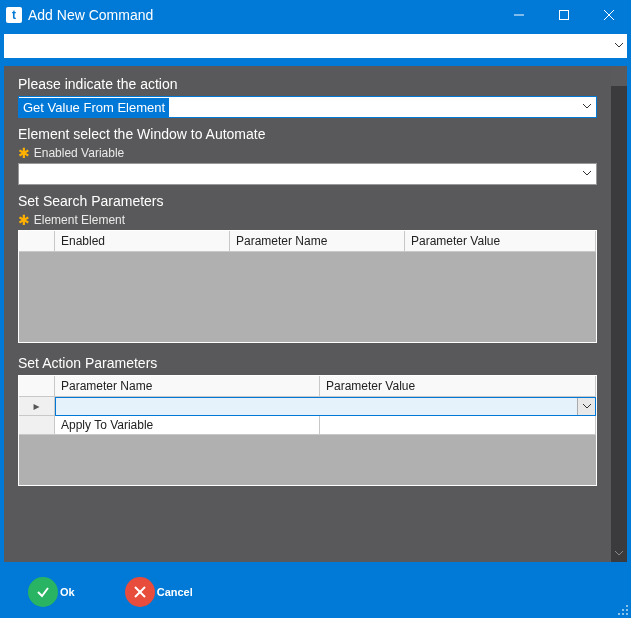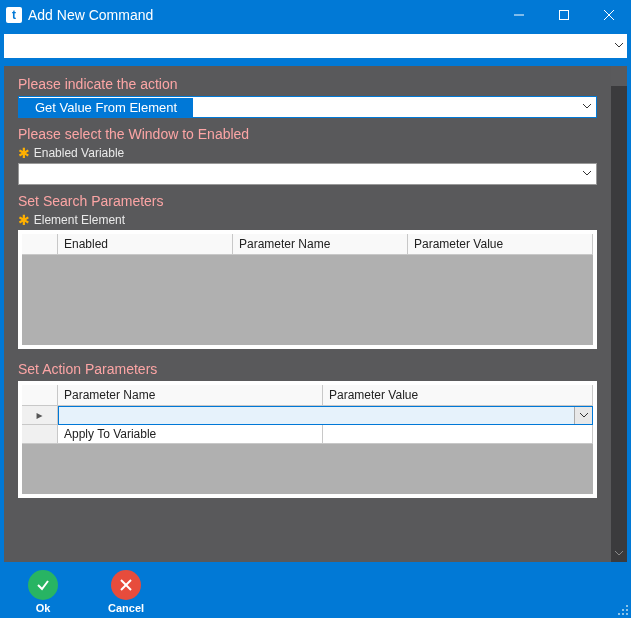--- a/index.html
+++ b/index.html
@@ -108,21 +108,21 @@
   right: 0;
   height: 16px;
   display: flex;
   align-items: center;
   justify-content: center;
 }
 
 .section-label {
   font-size: 14px;
   font-weight: 300;
-  color: #fca5a5;
+  color: #ffffff;
   margin-top: 8px;
   margin-bottom: 4px;
 }
 .sublabel {
   display: flex;
   align-items: center;
   font-size: 12px;
   color: #eaeaea;
   margin-bottom: 3px;
   gap: 4px;
@@ -137,40 +137,40 @@
   border: 1px solid #0179d6;
   height: 22px;
   display: flex;
   align-items: center;
   position: relative;
   margin-bottom: 6px;
 }
 .combo .selected {
   background: #0078d7;
   color: #fff;
-  padding: 2px 16px;
+  padding: 2px 4px;
   font-size: 13px;
 }
 .combo .arrow, .plain-combo .arrow {
   position: absolute;
   right: 0; top:0; bottom:0; width:18px;
   display:flex; align-items:center; justify-content:center;
   color: #333;
 }
 .plain-combo {
   background: #fff;
   border: 1px solid #999;
   height: 22px;
   position: relative;
   margin-bottom: 6px;
 }
 
 .grid {
   background: #b0b0b0;
-  border: 4px solid #ffffff;
+  border: 1px solid #ffffff;
   margin-bottom: 12px;
 }
 .grid-header-row {
   display: flex;
   background: #fff;
 }
 .grid-hcell {
   border-right: 1px solid #c8c8c8;
   border-bottom: 1px solid #c8c8c8;
   padding: 3px 6px;
@@ -223,21 +223,21 @@
   background: #0179d6;
   height: 52px;
   display: flex;
   align-items: center;
   gap: 50px;
   padding-left: 28px;
   position: relative;
 }
 .footer-btn {
   display: flex;
-  flex-direction: column;
+  flex-direction: row;
   align-items: center;
   gap: 2px;
 }
 .footer-btn .circle {
   width: 30px;
   height: 30px;
   border-radius: 50%;
   display:flex; align-items:center; justify-content:center;
 }
 .footer-btn .circle.ok { background:#28b463; }
@@ -293,21 +293,21 @@
       <div class="section-label first-label">Please indicate the action</div>
       <div class="combo">
         <span class="selected">Get Value From Element</span>
         <span class="arrow">
           <svg width="8" height="6">
               <polyline points="0,0 4,4 8,0" fill="none" stroke="#333" stroke-width="1"></polyline>
             </svg>
         </span>
       </div>
 
-      <div class="section-label">Please select the Window to Enabled</div>
+      <div class="section-label">Element select the Window to Automate</div>
       <div class="sublabel">
         <span class="star">✱</span>
         <span>Enabled Variable</span>
       </div>
       <div class="plain-combo">
         <span class="arrow">
           <svg width="8" height="6">
               <polyline points="0,0 4,4 8,0" fill="none" stroke="#333" stroke-width="1"></polyline>
             </svg>
         </span>

